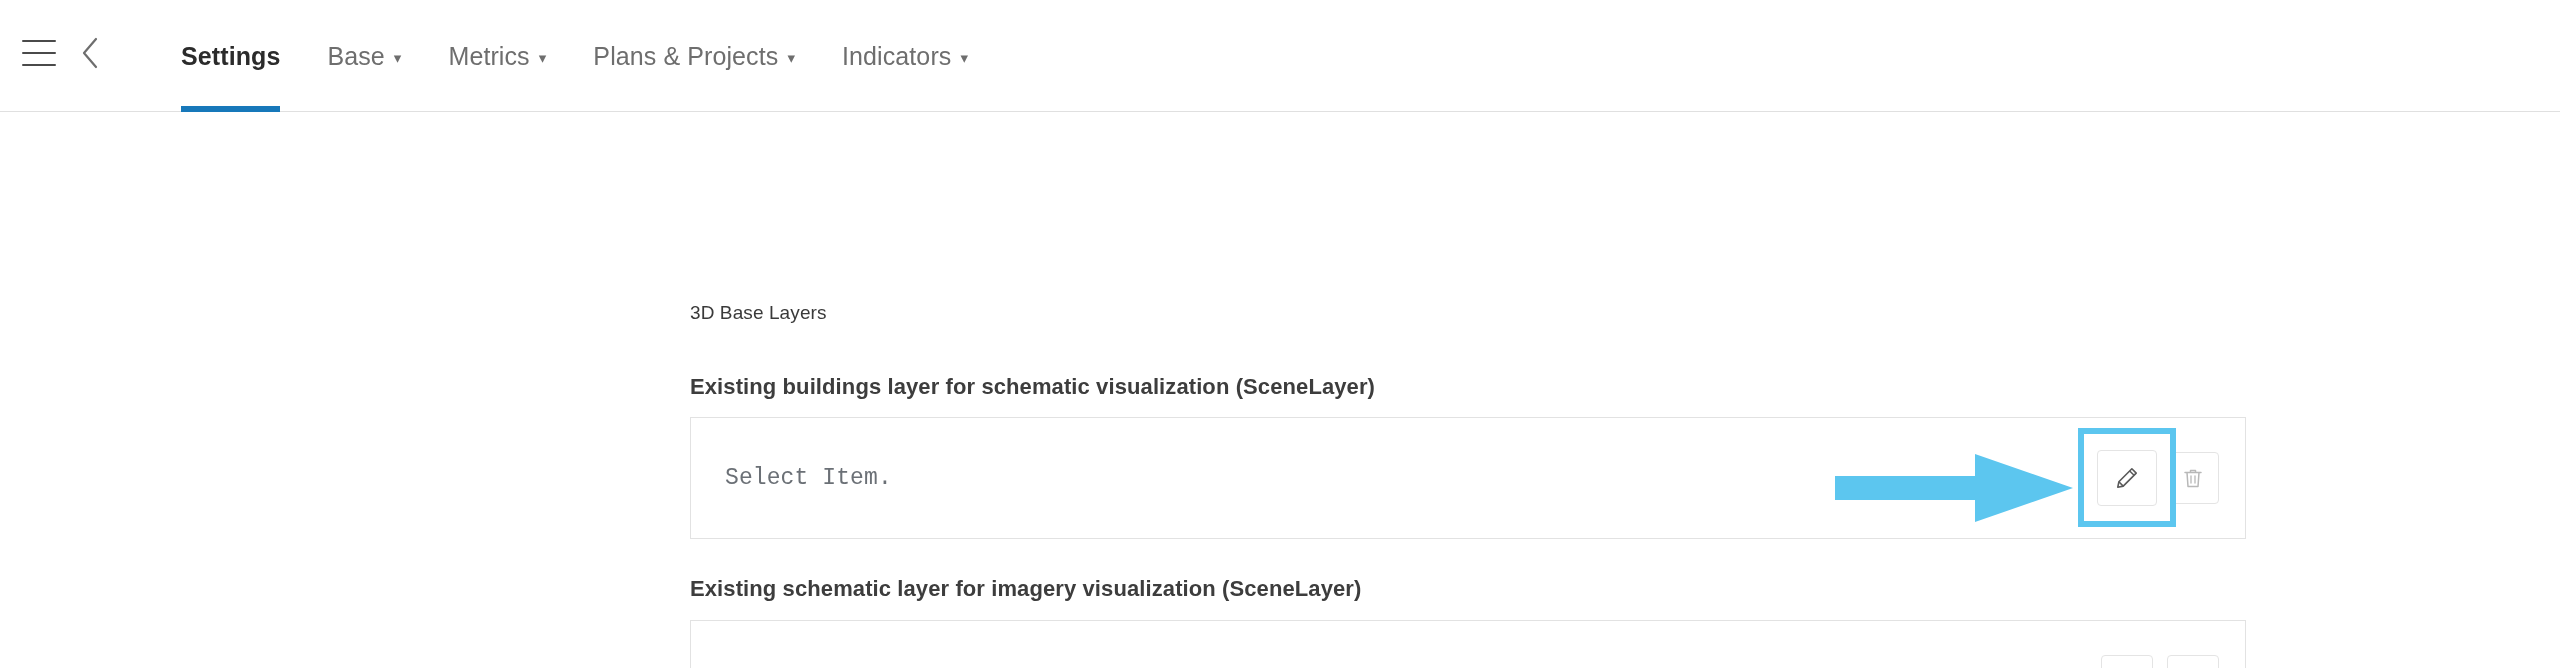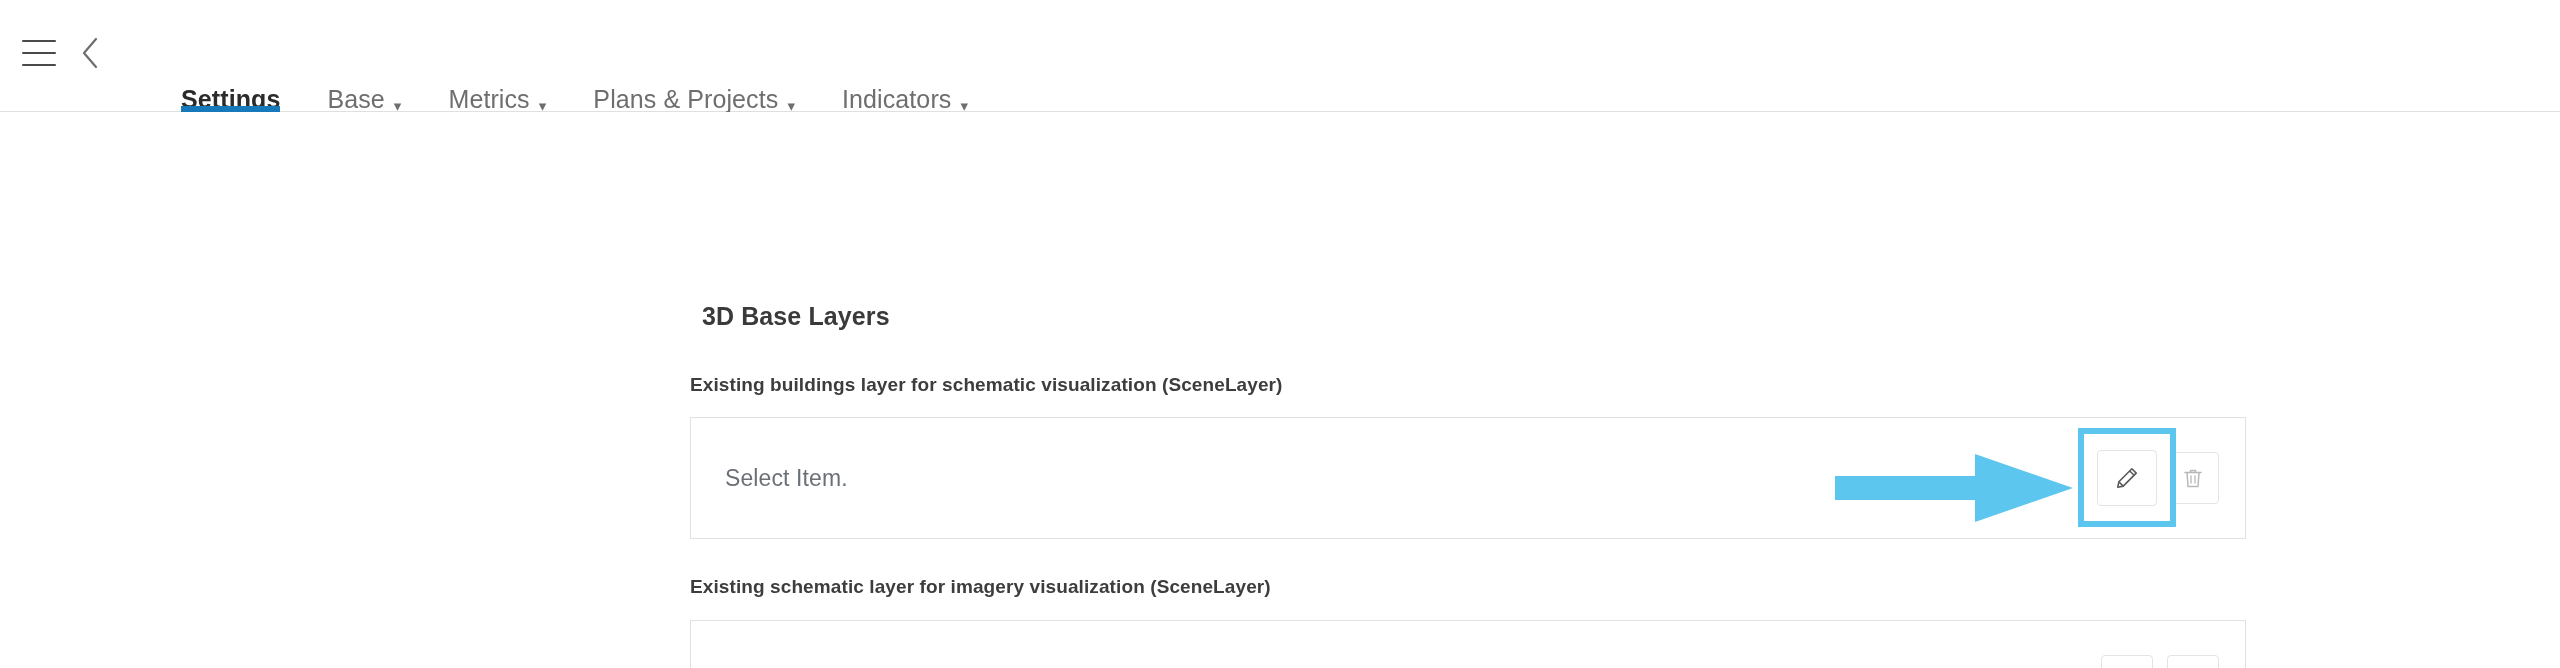--- a/index.html
+++ b/index.html
@@ -63,21 +63,21 @@
     top: 0;
     height: 112px;
     display: flex;
     align-items: center;
   }
 
   .nav-tab {
     position: relative;
     height: 112px;
     display: flex;
-    align-items: flex-end;
+    align-items: center;
     padding: 0 0 0 0;
     margin-right: 47px;
     color: #6e6e6e;
     font-size: 25px;
     line-height: 1;
     letter-spacing: 0.1px;
     cursor: pointer;
     white-space: nowrap;
   }
   .nav-tab .caret {
@@ -106,31 +106,30 @@
     position: relative;
     width: 2560px;
     height: 556px;
     background: #ffffff;
   }
 
   .section-title {
     position: absolute;
     left: 690px;
     top: 190px;
-    font-size: 25px;
-    font-weight: bold;
+    font-size: 19px;
+    font-weight: normal;
     color: #3a3a3a;
     letter-spacing: 0.1px;
-    margin-left: 12px;
   }
 
   .field-label {
     position: absolute;
     left: 690px;
-    font-size: 19px;
+    font-size: 22px;
     font-weight: bold;
     color: #3d3d3d;
     letter-spacing: 0.1px;
   }
   .field-label.one { top: 262px; }
   .field-label.two { top: 464px; }
 
   .item-card {
     position: absolute;
     left: 690px;
@@ -143,20 +142,21 @@
     justify-content: space-between;
     padding: 0 26px 0 34px;
   }
   .item-card.one { top: 305px; }
   .item-card.two { top: 508px; }
 
   .item-card-text {
     font-size: 23px;
     color: #6b7076;
     letter-spacing: 0.1px;
+    font-family: Liberation Mono, monospace;
   }
 
   .card-actions {
     display: flex;
     align-items: center;
     gap: 14px;
     position: relative;
   }
 
   .icon-btn {

